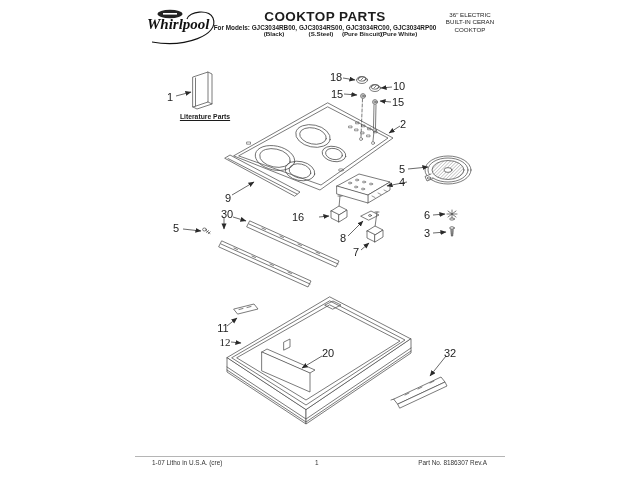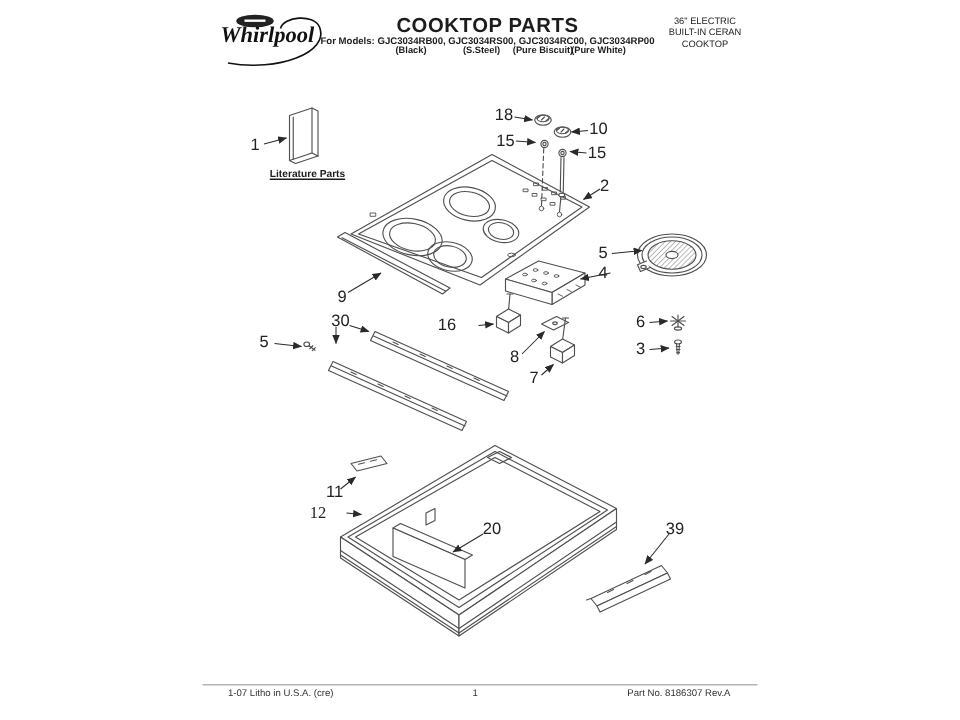--- a/index.html
+++ b/index.html
@@ -277,23 +277,23 @@
       <span class="callout" style="left: 402px; top: 169px;">5</span>
       <span class="callout" style="left: 402px; top: 182px;">4</span>
       <span class="callout" style="left: 427px; top: 215px;">6</span>
       <span class="callout" style="left: 427px; top: 233px;">3</span>
       <span class="callout" style="left: 298px; top: 217px;">16</span>
       <span class="callout" style="left: 343px; top: 238px;">8</span>
       <span class="callout" style="left: 356px; top: 252px;">7</span>
       <span class="callout" style="left: 227px; top: 214px;">30</span>
       <span class="callout" style="left: 176px; top: 228px;">5</span>
       <span class="callout" style="left: 223px; top: 328px;">11</span>
-      <span class="callout" style="left: 212px; top: 342px; font-family: Liberation Serif, serif;">12</span>
+      <span class="callout" style="left: 225px; top: 342px; font-family: Liberation Serif, serif;">12</span>
       <span class="callout" style="left: 328px; top: 353px;">20</span>
-      <span class="callout" style="left: 450px; top: 353px;">39</span>
+      <span class="callout" style="left: 450px; top: 353px;">32</span>
     </div>
 
   <div class="rule"></div>
   <div class="foot fl">1-07 Litho in U.S.A. (cre)</div>
   <div class="foot fc">1</div>
   <div class="foot fr">Part No. 8186307 Rev.A</div>
 
 </div>
 
 </body></html>

